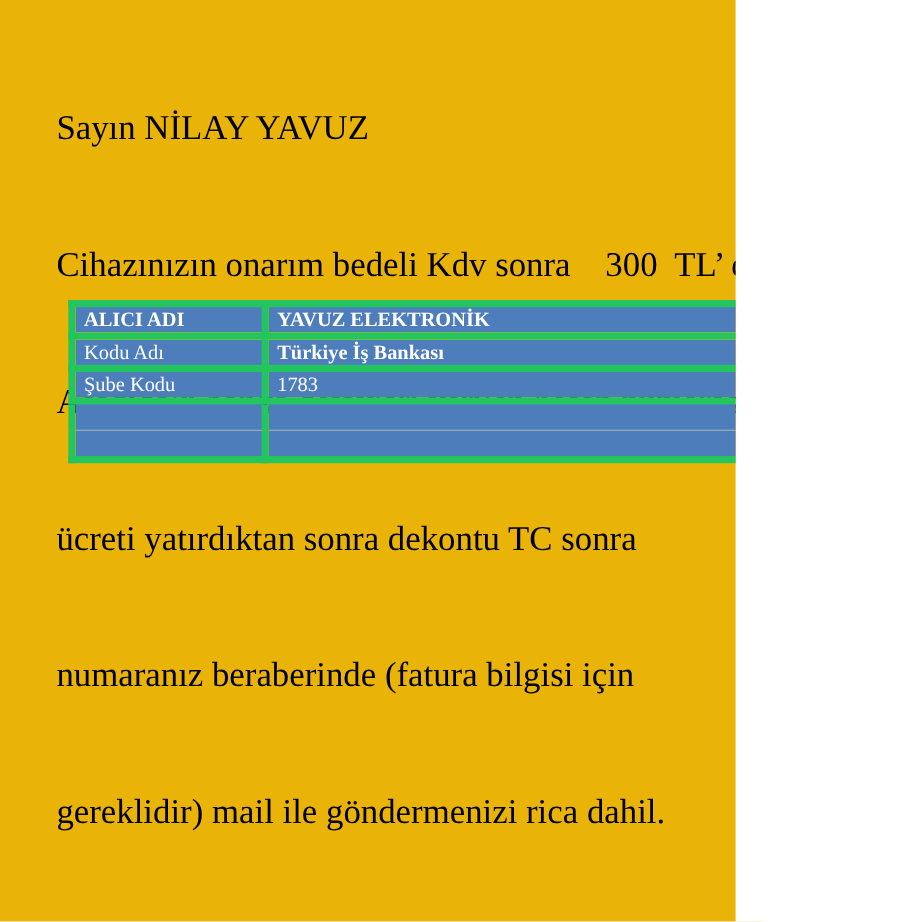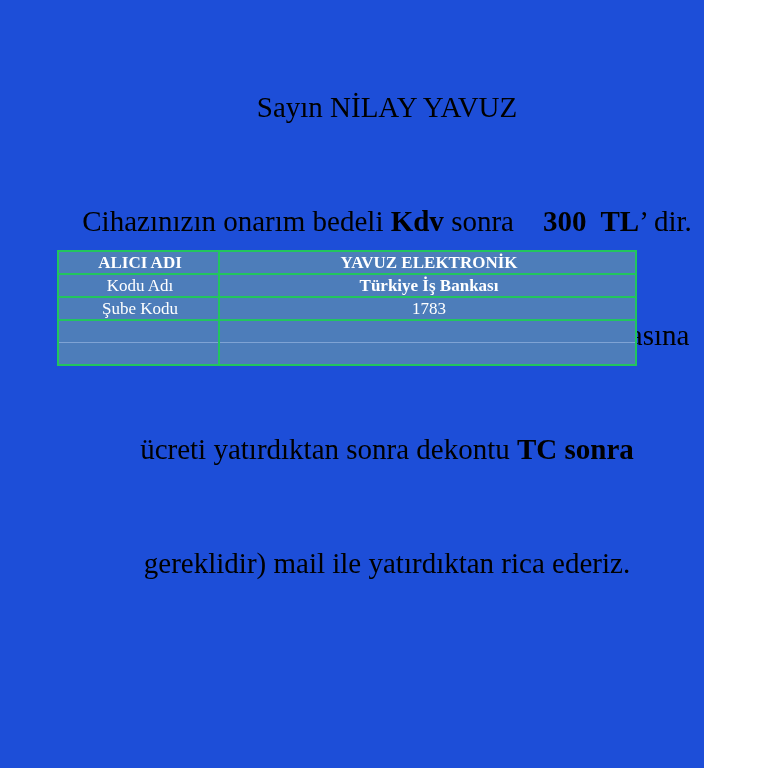--- a/index.html
+++ b/index.html
@@ -2,54 +2,53 @@
 <html><head>
 <meta charset="utf-8">
 <style>
   html, body {
     margin: 0;
     padding: 0;
     background: #ffffff;
   }
   .page {
     position: relative;
-    width: 704px;
+    width: 613px;
     height: 768px;
-    background: #1d4ed8;
+    background: #eab308;
     overflow: hidden;
     font-family: "Liberation Serif", "DejaVu Serif", serif;
-    text-align: center;
   }
   .text-block {
     position: absolute;
     left: 47px;
     top: 12px;
     width: 680px;
     font-size: 29px;
     line-height: 38px;
     color: #000000;
     white-space: pre-wrap;
   }
   .text-line {
     height: 38px;
   }
   .b {
-    font-weight: bold;
+    font-weight: normal;
   }
   table.bank-table {
     position: absolute;
     left: 57px;
     top: 250px;
     width: 578px;
     border-collapse: collapse;
     table-layout: fixed;
     font-family: "Liberation Serif", "DejaVu Serif", serif;
   }
   table.bank-table td {
-    border: 2px solid #22c55e;
+    border: 6px solid #22c55e;
     height: 21px;
     background: #4d7dba;
     color: #ffffff;
     font-size: 17px;
     line-height: 21px;
     padding: 0 4px 0 7px;
     overflow: hidden;
     white-space: nowrap;
     vertical-align: middle;
   }
@@ -66,21 +65,22 @@
 </head>
 <body>
 
 <div class="page">
 
   <div class="text-block">
     <div class="text-line"><span>Sayın NİLAY YAVUZ</span></div>
     <div class="text-line"><span>Cihazınızın onarım bedeli </span><span class="b">Kdv</span><span> sonra    </span><span class="b">300  TL</span><span>’ dir.</span></div>
     <div class="text-line"><span>Aşağıdaki banka detayları verilen hesap numarasına</span></div>
     <div class="text-line"><span>ücreti yatırdıktan sonra dekontu </span><span class="b">TC sonra</span></div>
-    <div class="text-line"><span>gereklidir) mail ile yatırdıktan rica ederiz.</span></div>
+    <div class="text-line"><span class="b">numaranız beraberinde</span><span> (fatura bilgisi için</span></div>
+    <div class="text-line"><span>gereklidir) mail ile göndermenizi rica dahil.</span></div>
   </div>
 
   <table class="bank-table">
     <colgroup>
       <col style="width:161px">
       <col style="width:417px">
     </colgroup>
     <tbody>
       <tr class="row-header">
         <td class="label-cell">ALICI ADI</td>

